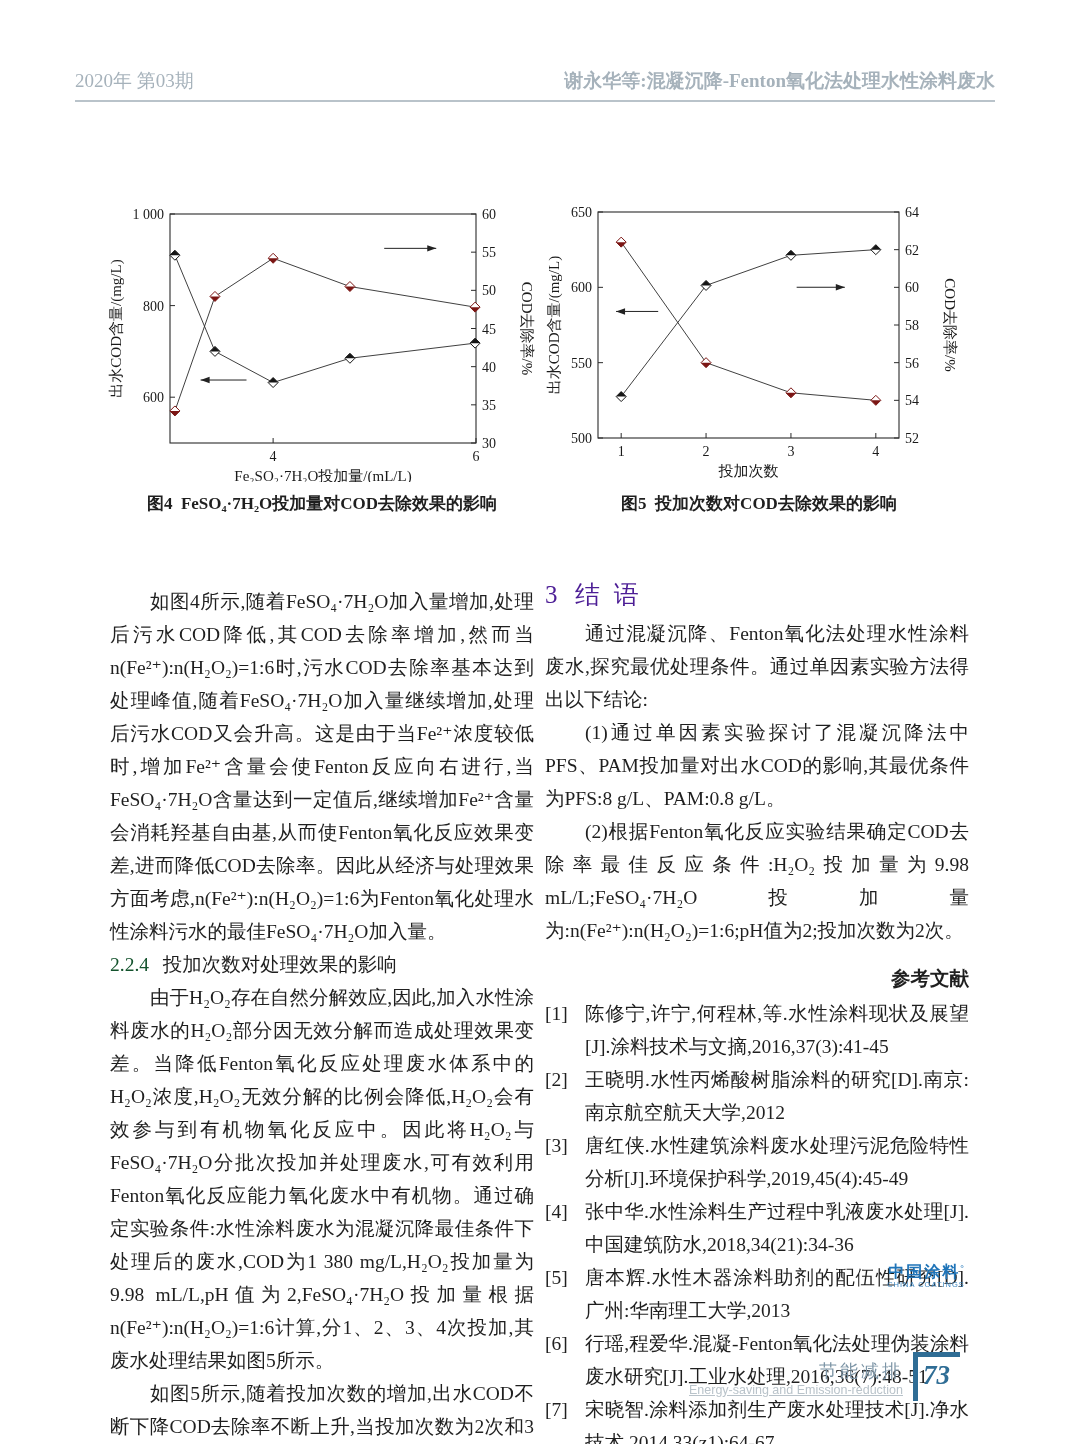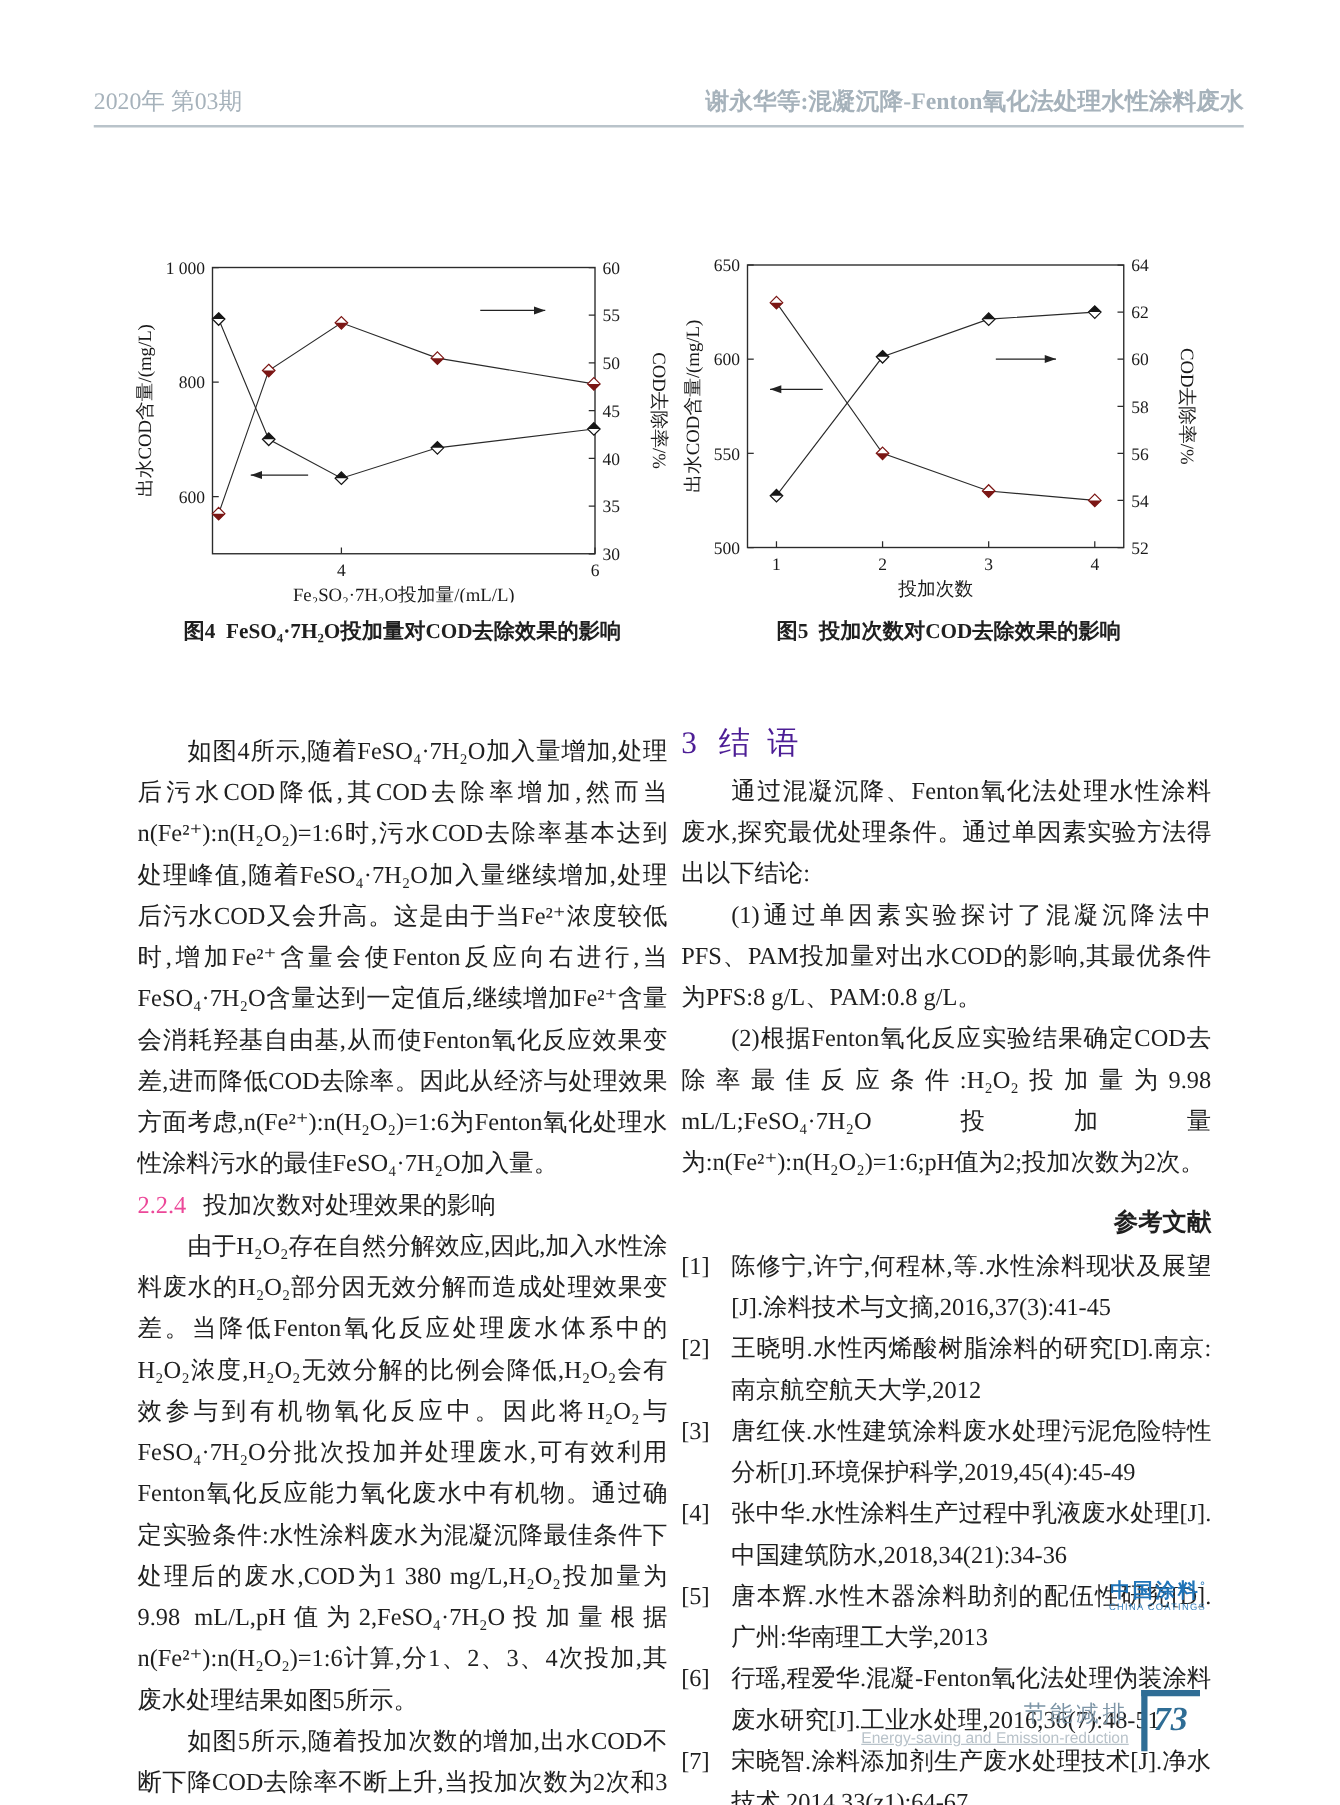--- a/index.html
+++ b/index.html
@@ -15,21 +15,21 @@
   .fig1{left:104px;top:190px;width:436px;}
   .fig2{left:543px;top:190px;width:432px;}
   .cap-zh{font-weight:bold;font-size:17px;line-height:24px;margin-top:6px;white-space:pre-wrap;}
   .cap-en{font-weight:bold;font-size:17px;line-height:26px;white-space:pre-wrap;}
   
   .col{position:absolute;width:424px;font-size:19.5px;line-height:33px;text-align:justify;}
   .left-col{left:110px;top:585px;}
   .right-col{left:545px;top:578px;}
   .para{margin:0;text-indent:2.05em;}
   .subheading{margin:0;font-size:19.5px;}
-  .sub-num{color:#ec4899;margin-right:0.7em;}
+  .sub-num{color:#14532d;margin-right:0.7em;}
   .conclusion-heading{margin:0 0 6px 0;font-size:25px;font-weight:normal;color:#4c1d95;}
   .h-num{margin-right:0.7em;}
   .h-title{letter-spacing:0.55em;}
   .ref-title{text-align:right;font-weight:bold;font-size:19.5px;margin:15px 0 2px 0;}
   .ref{display:flex;margin:0;}
   .ref-num{flex:0 0 40px;}
   .ref-text{flex:1;text-align:justify;}
   
   .logo{position:absolute;left:872px;top:1260px;width:108px;text-align:center;color:#1f74b8;}
   .logo-zh{font-weight:bold;font-size:16px;line-height:17px;letter-spacing:2px;}

